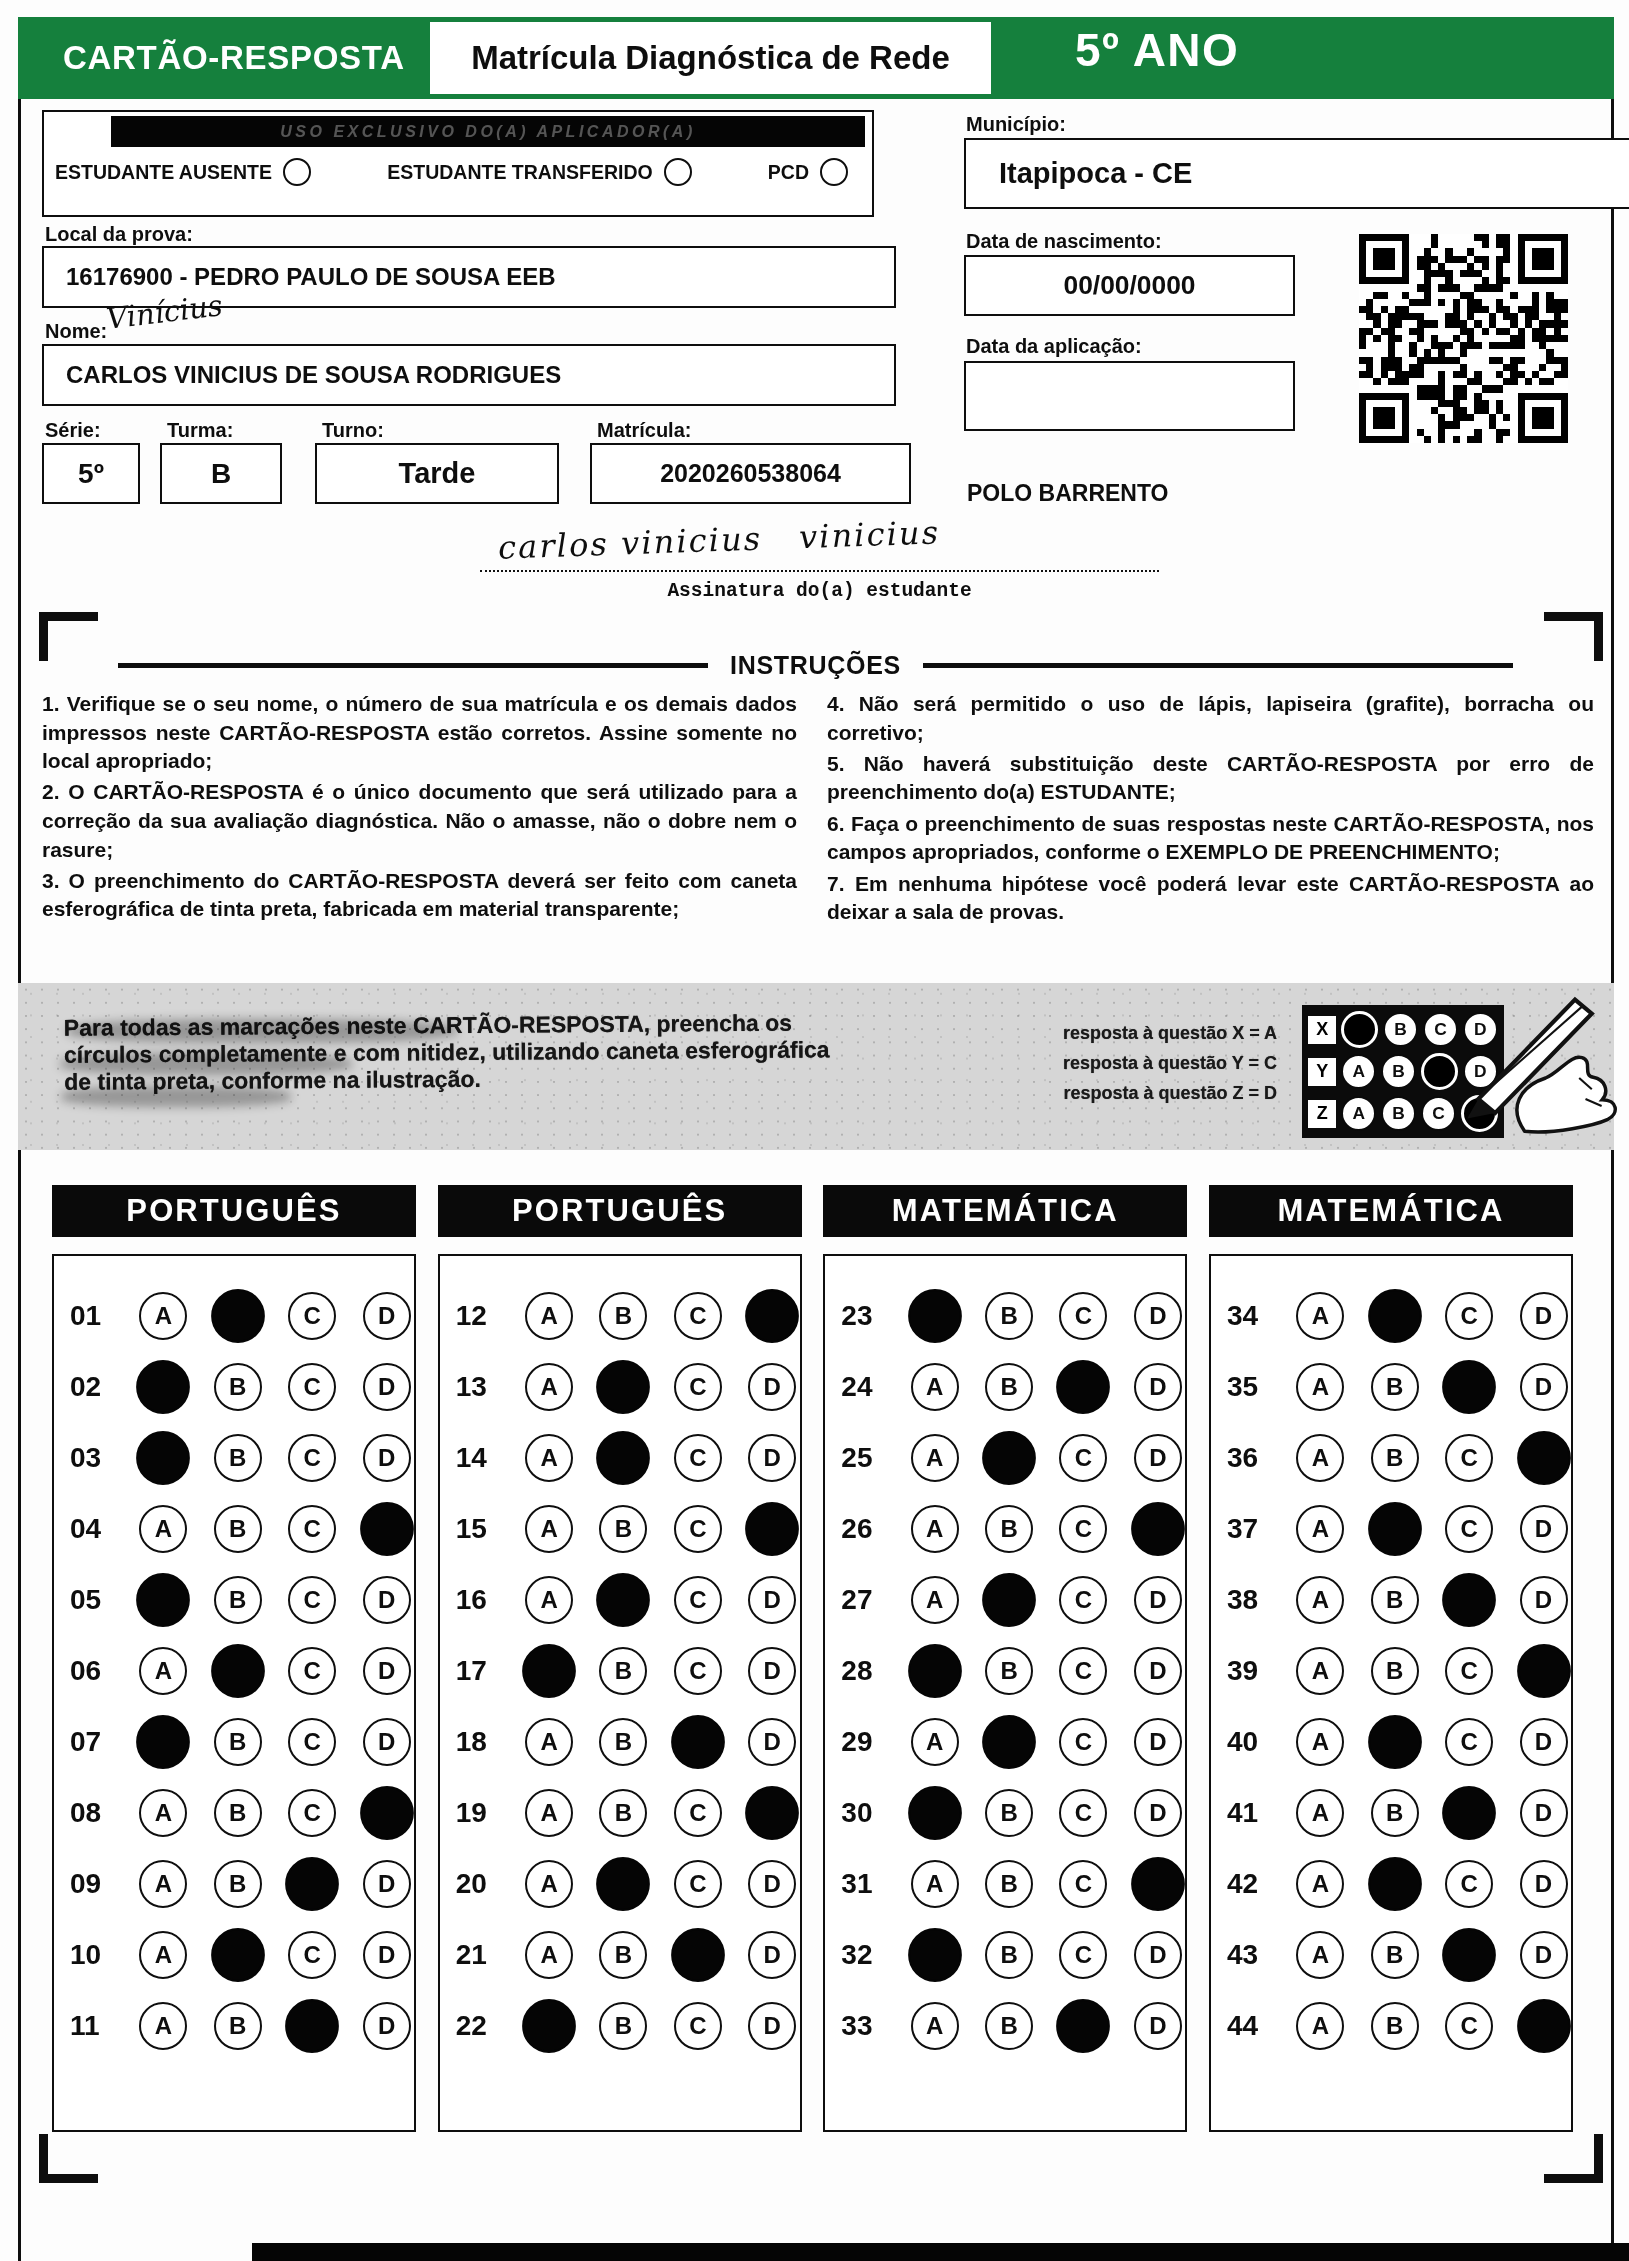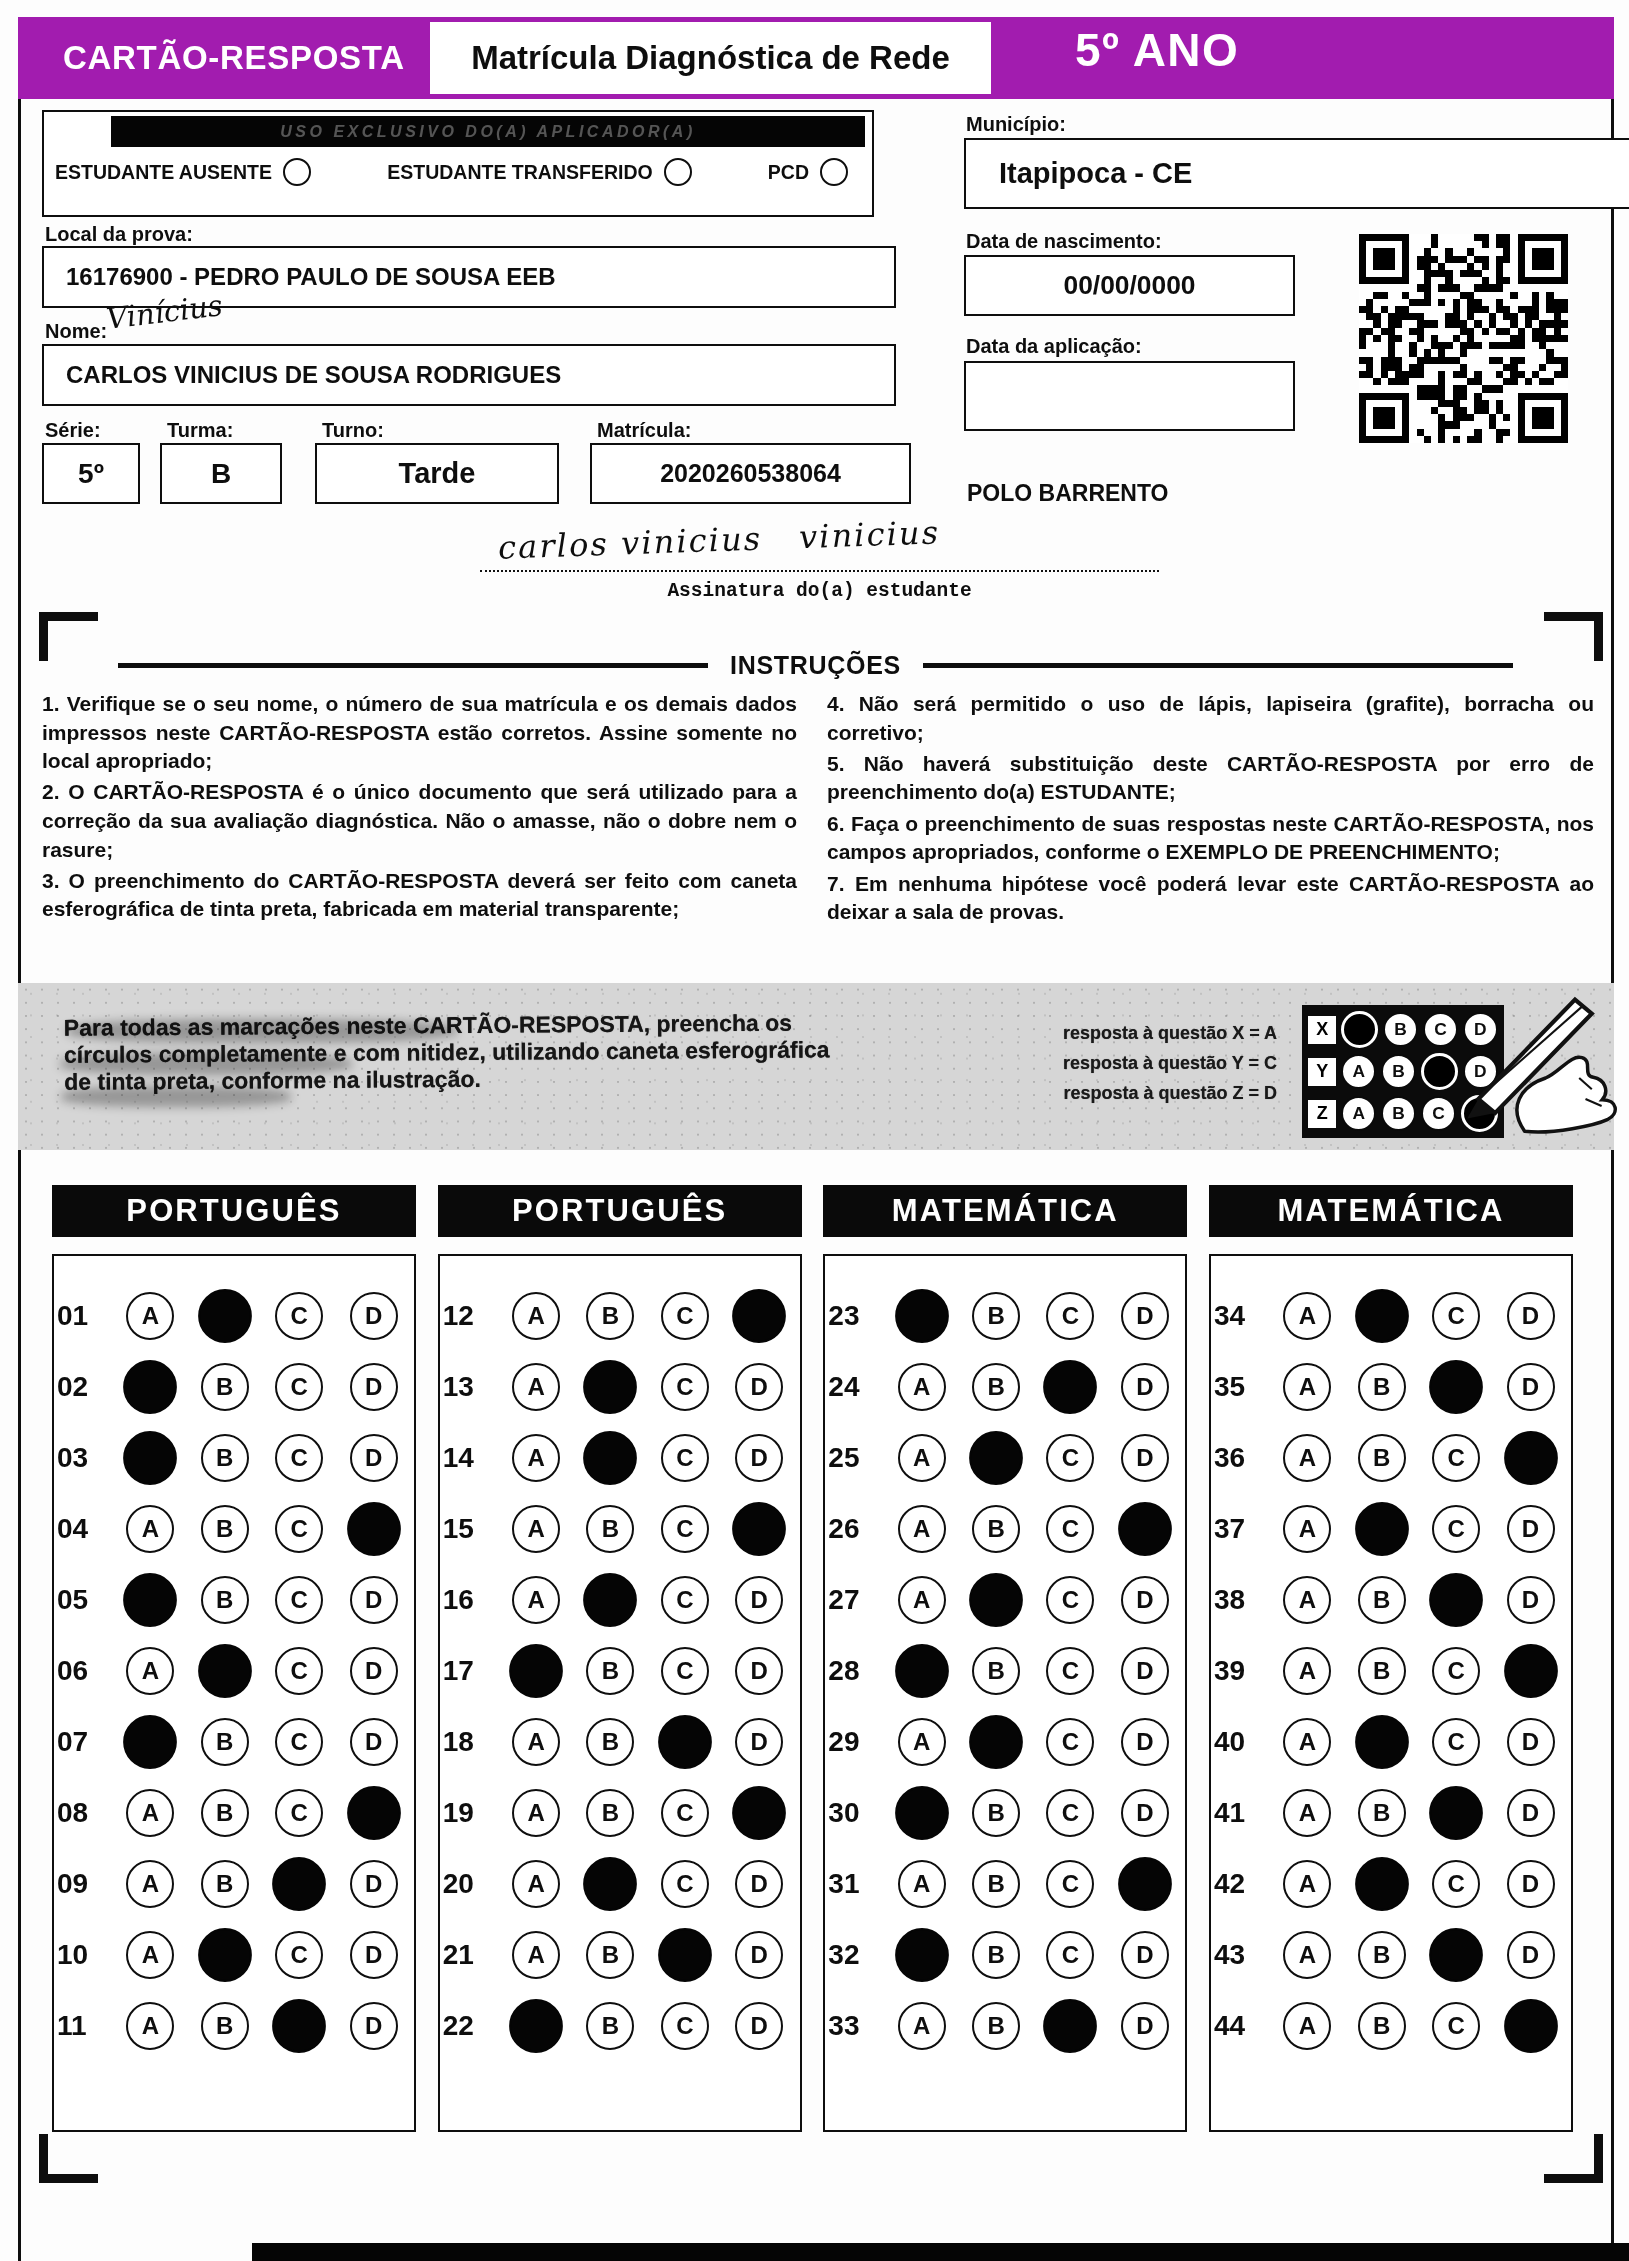--- a/index.html
+++ b/index.html
@@ -1,21 +1,21 @@
 <!DOCTYPE html>
 <html style="font-size:11px"><head>
 <meta charset="utf-8">
 <title>CARTÃO-RESPOSTA</title>
 <style>
   html,body{margin:0;padding:0;background:#9a9a9a;}
   .page{position:relative;width:1629px;height:2261px;background:#fdfdfd;font-family:"Liberation Sans",sans-serif;color:#0e0e0e;overflow:hidden;margin:0 auto;}
   .frame{position:absolute;left:18px;top:16.7px;right:15.3px;bottom:0;border:3.5px solid #0e0e0e;border-bottom:none;pointer-events:none;}
 
   
-  .hdr{position:absolute;left:18px;top:16.7px;right:15.3px;height:82px;background:#a21caf;}
+  .hdr{position:absolute;left:18px;top:16.7px;right:15.3px;height:82px;background:#15803d;}
   .hdr-left{position:absolute;left:45px;top:0;height:82px;display:flex;align-items:center;color:#fff;font-size:33px;font-weight:bold;letter-spacing:0.7px;}
   .hdr-center{position:absolute;left:412px;top:4.9px;width:561px;height:72px;background:#fff;display:flex;align-items:center;justify-content:center;font-size:33px;font-weight:bold;}
   .hdr-right{position:absolute;left:1029px;top:0;height:66px;display:flex;align-items:center;color:#fff;font-size:46px;font-weight:bold;letter-spacing:1.4px;margin-left:28px;}
 
   
   .flabel{position:absolute;font-size:20px;font-weight:bold;white-space:nowrap;}
   .fbox{position:absolute;border:2.8px solid #0e0e0e;background:#fff;display:flex;align-items:center;font-weight:bold;}
   .chkwrap{position:absolute;left:42px;top:110px;width:828px;height:103px;border:2.8px solid #0e0e0e;background:#fff;}
   .aplicador{margin:4.2px 7px 0 67px;height:31px;background:#050505;display:flex;align-items:center;justify-content:center;}
   .aplicador span{color:rgba(255,255,255,.32);font-size:16px;font-weight:bold;letter-spacing:3.5px;font-style:italic;}
@@ -59,21 +59,21 @@
   .ex-row{display:flex;align-items:center;gap:4.9px;}
   .ex-label{width:28px;height:28px;background:#fff;color:#000;display:flex;align-items:center;justify-content:center;font-size:18px;font-weight:bold;}
   .ex-bub{width:31px;height:31px;border-radius:50%;background:#fff;border:2.1px solid #0a0a0a;display:flex;align-items:center;justify-content:center;font-size:17.4px;font-weight:bold;flex:0 0 auto;}
   .ex-bub.filled{background:#000;border:3.5px solid #fff;color:transparent;}
   .hand{position:absolute;left:1424px;top:1.4px;width:182px;height:153px;}
 
   
   .answers{position:absolute;left:52px;top:1185px;width:1521px;display:flex;justify-content:space-between;}
   .ans-col{width:364px;}
   .ans-header{height:52px;background:#0a0a0a;color:#fff;display:flex;align-items:center;justify-content:center;font-size:31px;font-weight:bold;letter-spacing:2.1px;}
-  .ans-box{margin-top:17.4px;height:850px;border:2.8px solid #0e0e0e;background:#fff;padding:24px 0 0 3px;}
+  .ans-box{margin-top:17.4px;height:850px;border:2.8px solid #0e0e0e;background:#fff;padding:24px 0 0 16px;}
   .q-row{display:flex;align-items:center;height:71px;gap:26.4px;}
   .q-num{width:43px;font-size:28px;font-weight:bold;}
   .bub{width:44px;height:44px;border:2.8px solid #0e0e0e;border-radius:50%;background:#fff;display:flex;align-items:center;justify-content:center;font-size:24px;font-weight:bold;flex:0 0 auto;}
   .bub.filled{background:#050505;border-color:#050505;color:transparent;transform:scale(1.12);}
 </style>
 </head>
 <body>
 
 <div class="page">
   <div class="frame"></div>

